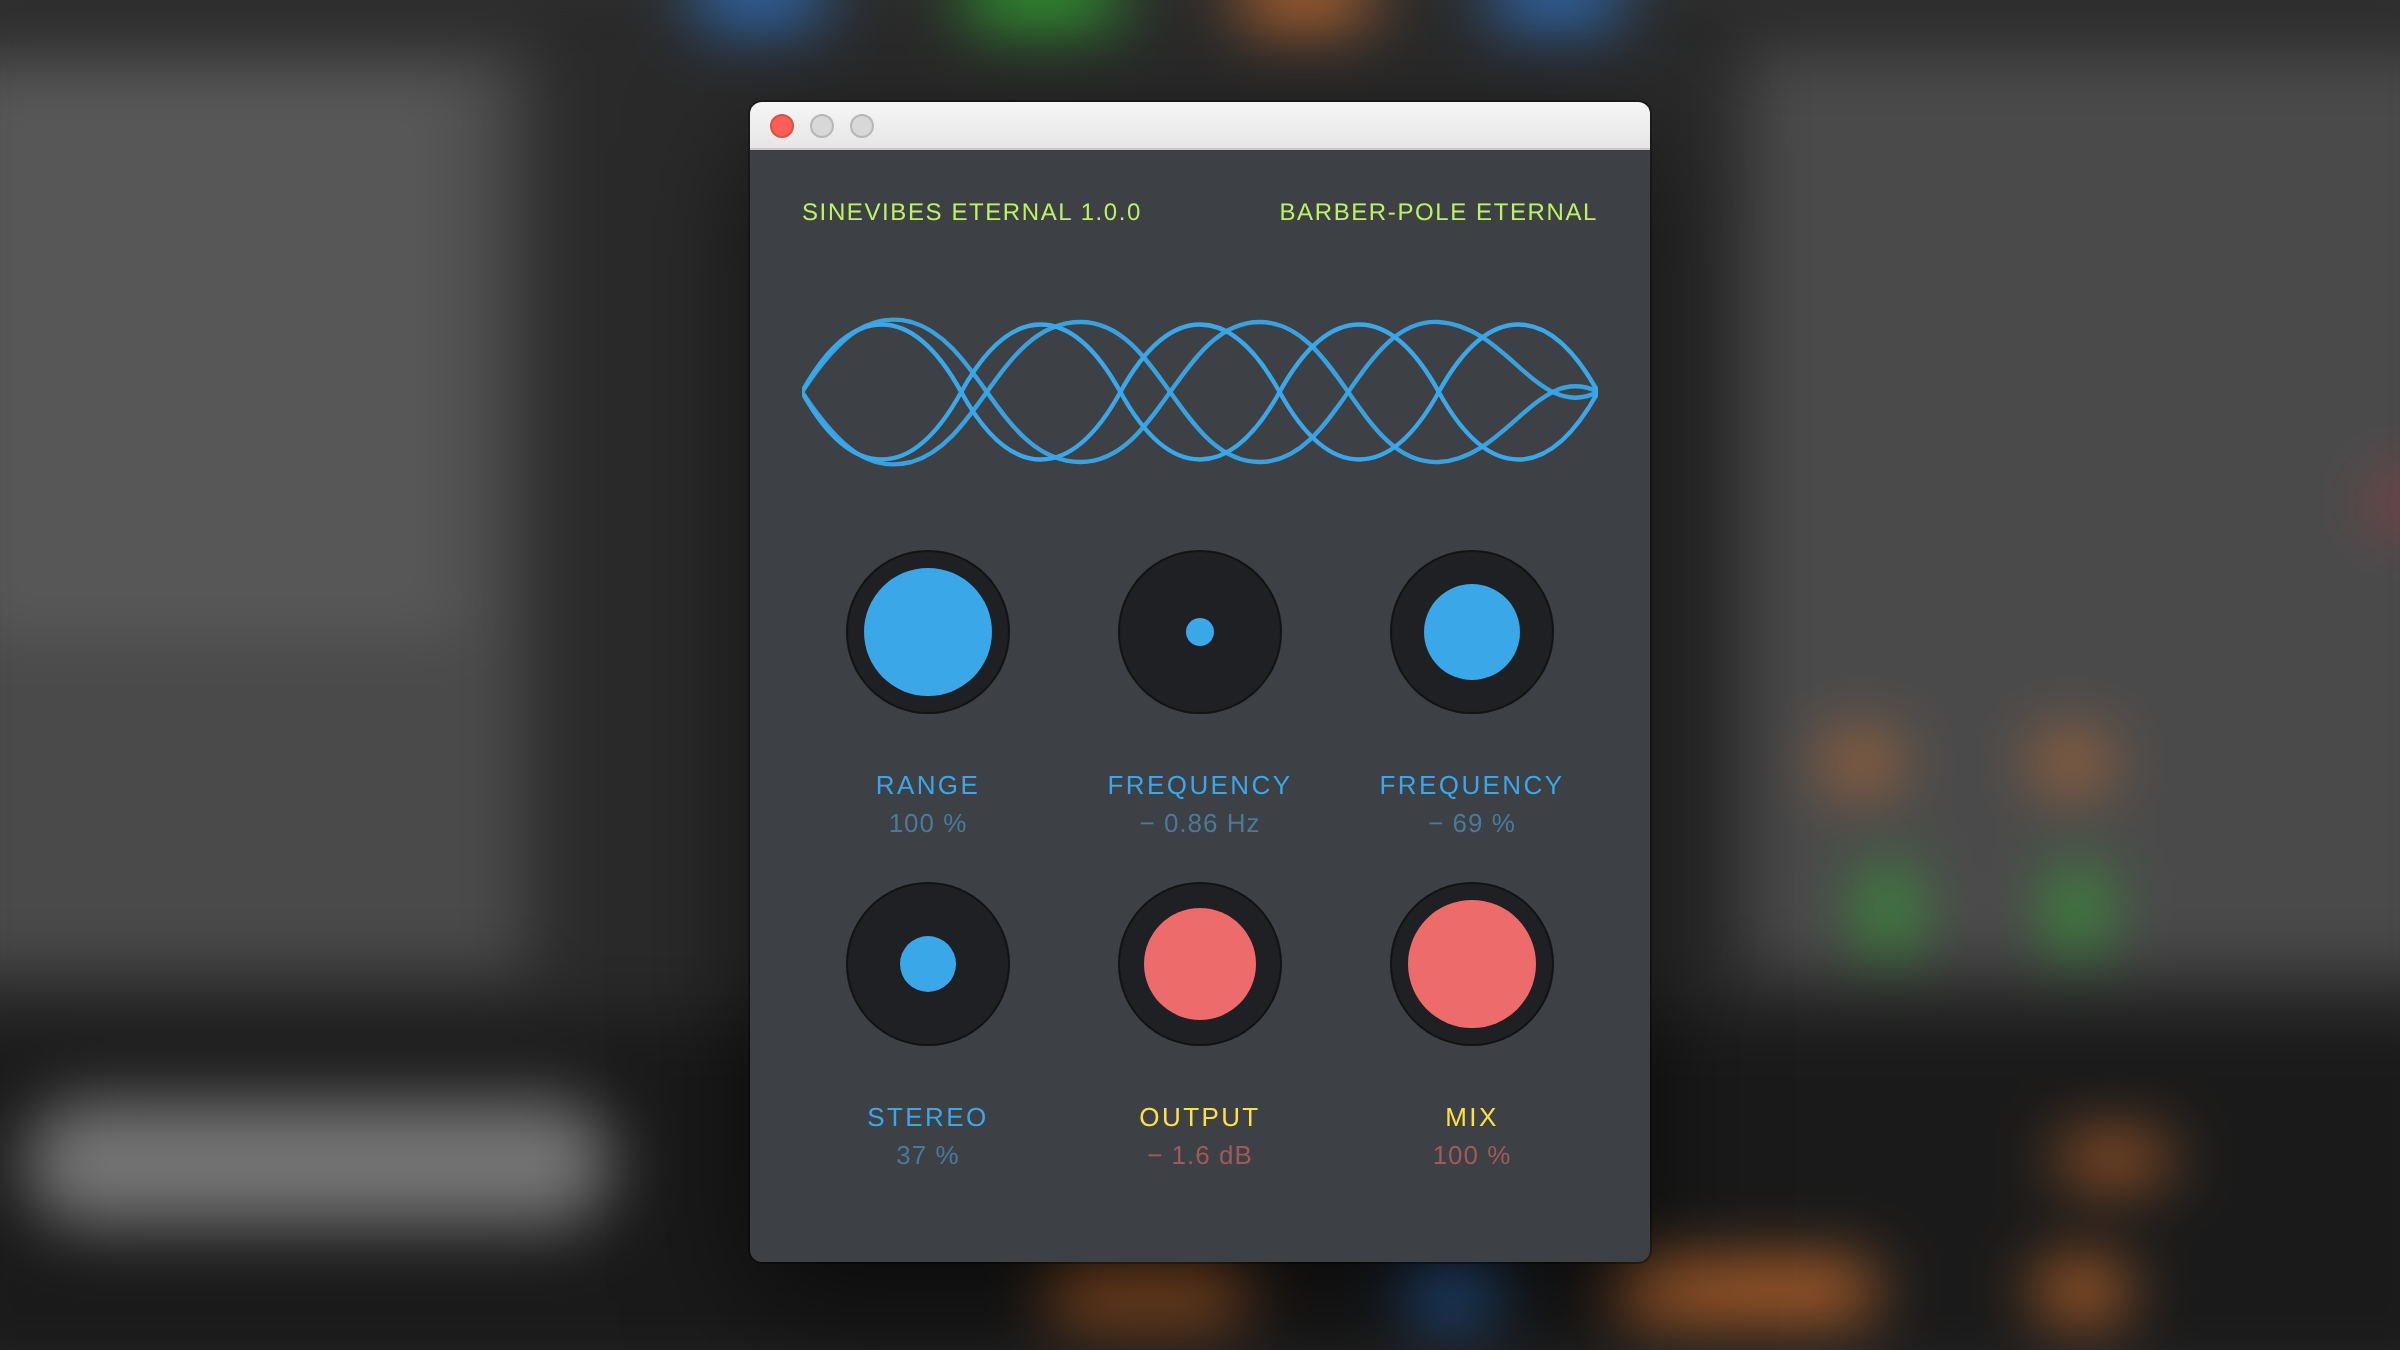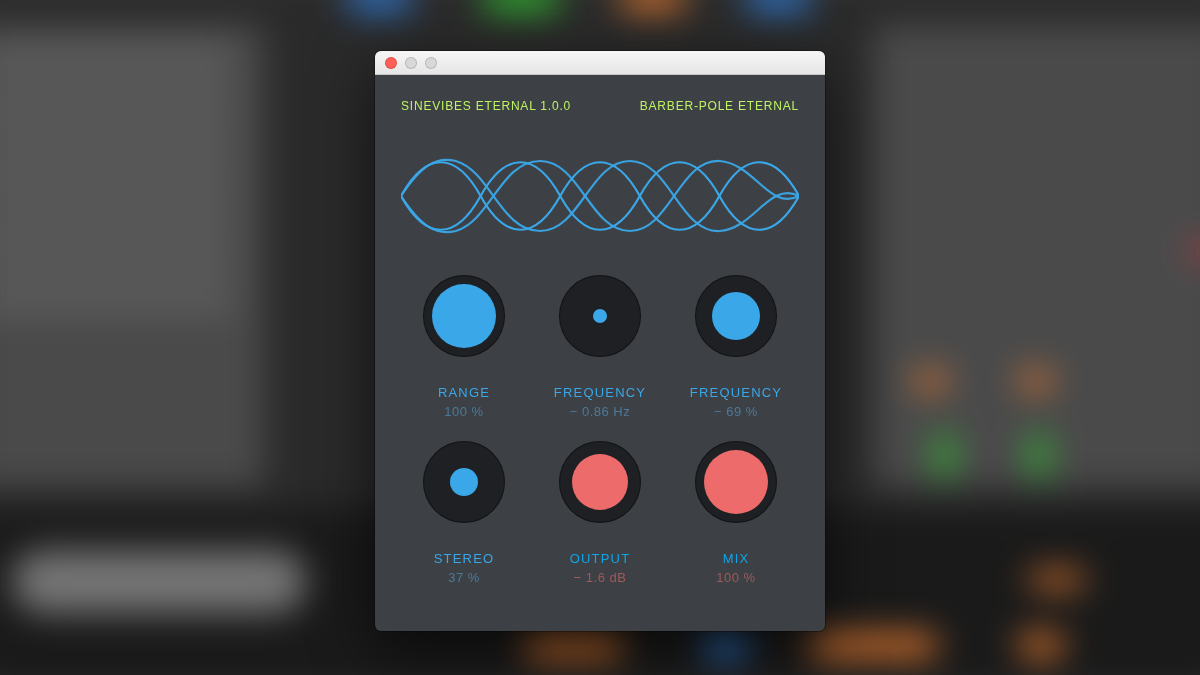--- a/index.html
+++ b/index.html
@@ -122,21 +122,21 @@
     letter-spacing: 1.2px;
     font-weight: 500;
   }
   .knob-value {
     margin-top: 4px;
     font-size: 13px;
     letter-spacing: 0.5px;
   }
   .c-blue { color: #3aa7e8; }
   .c-blue-dim { color: #4a7a9a; }
-  .c-red { color: #0ea5e9; }
+  .c-red { color: #fde047; }
   .c-red-dim { color: #a05a5a; }
 </style>
 </head>
 <body>
 
 <div class="bg">
   <div class="blk dark" style="top:0;left:0;width:100%;height:100%"></div>
   <div class="blk blu" style="top:4px; left:360px; width:60px; height:22px;"></div>
   <div class="blk grn" style="top:4px; left:490px; width:70px; height:22px;"></div>
   <div class="blk orng" style="top:4px; left:620px; width:60px; height:22px;"></div>

